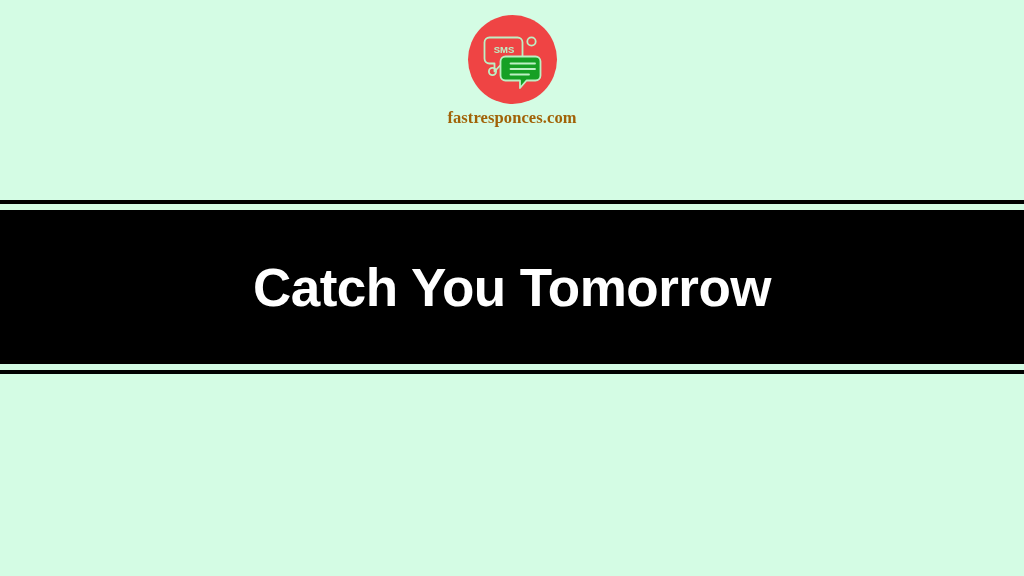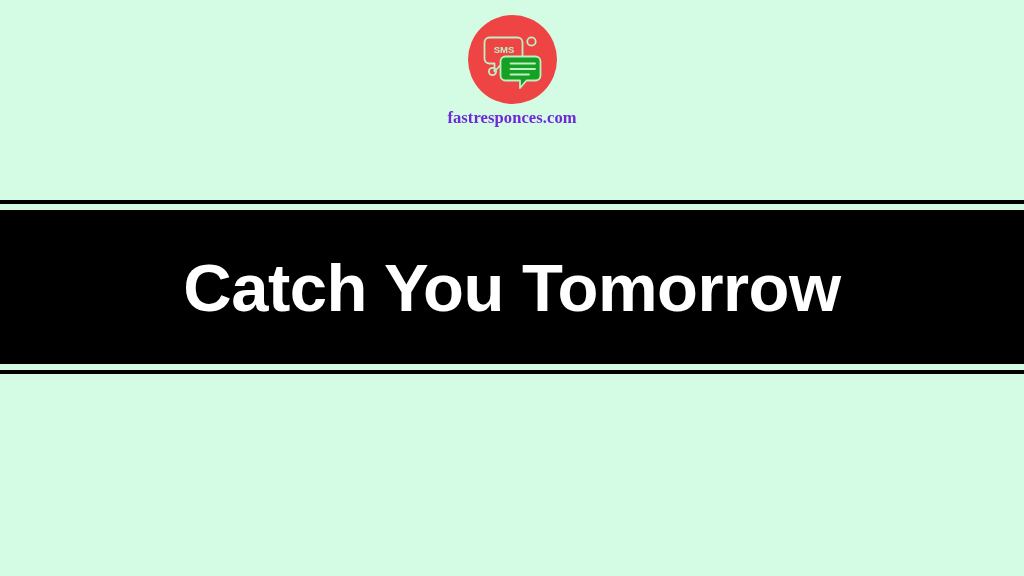--- a/index.html
+++ b/index.html
@@ -48,21 +48,21 @@
     width: 66px;
     height: 62px;
   }
 
   .brand-name {
     margin-top: 4px;
     font-family: "Liberation Serif", "DejaVu Serif", serif;
     font-weight: bold;
     font-size: 16.5px;
     letter-spacing: 0.1px;
-    color: #6d28d9;
+    color: #a16207;
     white-space: nowrap;
     text-align: right;
   }
 
   
   .rule {
     position: absolute;
     left: 0;
     width: 1024px;
     height: 4px;
@@ -80,21 +80,21 @@
     background: #000000;
     display: flex;
     align-items: center;
     justify-content: center;
   }
 
   .banner-title {
     color: #ffffff;
     font-family: "Liberation Sans", sans-serif;
     font-weight: bold;
-    font-size: 67px;
+    font-size: 53px;
     line-height: 1;
     letter-spacing: -0.5px;
     white-space: nowrap;
     text-align: left;
   }
 </style>
 </head>
 <body>
 
 <div class="poster">

